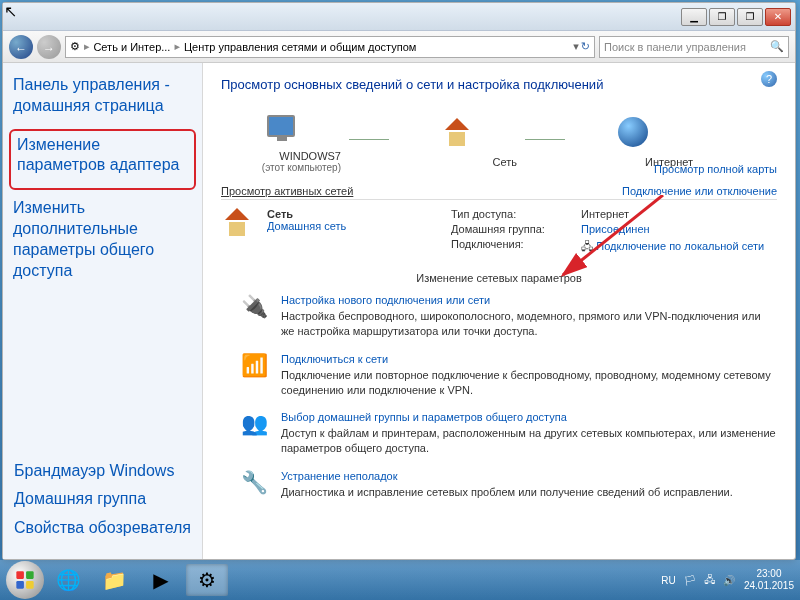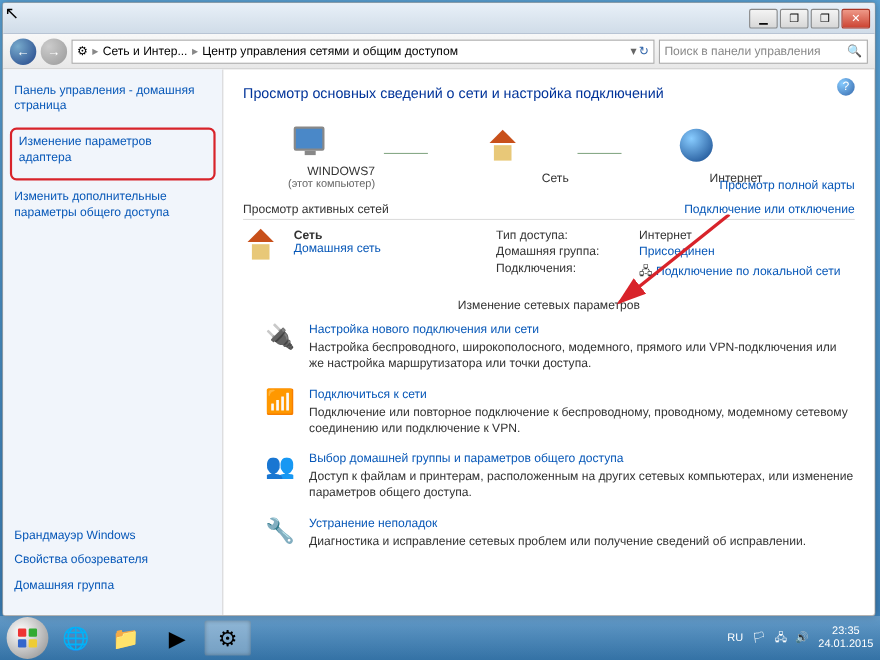--- a/index.html
+++ b/index.html
@@ -9,36 +9,36 @@
 .title-btn { width: 26px; height: 18px; border: 1px solid #888; border-radius: 2px; font-size: 10px; display: flex; align-items: center; justify-content: center; cursor: pointer; background: linear-gradient(to bottom, #f4f4f4, #d8d8d8); }
 .title-btn.close { background: linear-gradient(to bottom, #e98, #c43); color: #fff; border-color: #a32; }
 .navbar { height: 32px; background: linear-gradient(to bottom, #f8f8f8, #e8e8e8); border-bottom: 1px solid #ccc; display: flex; align-items: center; padding: 0 6px; gap: 4px; }
 .nav-btn { width: 24px; height: 24px; border-radius: 50%; background: radial-gradient(circle at 30% 30%, #7ac, #248); display: flex; align-items: center; justify-content: center; color: #fff; font-size: 12px; cursor: pointer; }
 .nav-btn.disabled { background: radial-gradient(circle at 30% 30%, #ccc, #999); }
 .addrbar { flex: 1; height: 22px; background: #fff; border: 1px solid #aaa; display: flex; align-items: center; padding: 0 4px; gap: 4px; font-size: 11px; }
 .addrbar span { white-space: nowrap; }
 .addr-sep { color: #888; }
 .searchbar { width: 190px; height: 22px; background: #fff; border: 1px solid #aaa; display: flex; align-items: center; padding: 0 4px; font-size: 11px; color: #888; }
 .body-area { flex: 1; display: flex; overflow: hidden; }
-.sidebar { width: 200px; background: #f1f5fb; border-right: 1px solid #d8d8d8; padding: 12px 10px; font-size: 11px; display: flex; flex-direction: column; }
+.sidebar { width: 200px; background: #f1f5fb; border-right: 1px solid #d8d8d8; padding: 12px 10px; font-size: 16px; display: flex; flex-direction: column; align-items: center; }
 .sidebar a { color: #0858b8; text-decoration: none; display: block; margin-bottom: 8px; line-height: 1.3; cursor: pointer; }
 .highlighted { border: 2px solid #d8232a; border-radius: 6px; padding: 4px 6px; margin: 4px -4px 8px -4px; }
 .sidebar-bottom { margin-top: auto; }
 .sidebar-bottom .heading { color: #444; margin-bottom: 6px; }
 .main { flex: 1; padding: 14px 18px; overflow: auto; font-size: 11px; color: #333; position: relative; }
 .main h1 { font-size: 13px; font-weight: normal; color: #003399; margin-bottom: 14px; }
 .diagram { display: flex; align-items: center; gap: 8px; margin-bottom: 6px; justify-content: flex-start; }
 .diagram-node { text-align: right; width: 120px; }
 .diagram-node .icon { width: 40px; height: 40px; margin: 0 auto 4px; display: flex; align-items: center; justify-content: center; font-size: 28px; }
 .diagram-node .label { font-size: 11px; }
 .diagram-node .sublabel { font-size: 10px; color: #666; }
 .diagram-line { width: 40px; border-top: 1px solid #8a8; position: relative; }
 .map-link { position: absolute; right: 18px; top: 100px; color: #0858b8; cursor: pointer; font-size: 11px; }
 .section-head { display: flex; justify-content: space-between; align-items: center; border-bottom: 1px solid #ddd; padding-bottom: 2px; margin: 12px 0 8px; }
-.section-head .title { font-size: 11px; color: #333; }
+.section-head .title { font-size: 11px; color: #333; text-decoration: underline; }
 .section-head .link { color: #0858b8; cursor: pointer; font-size: 11px; }
 .active-net { display: flex; gap: 30px; margin-bottom: 10px; }
 .active-net-left { display: flex; gap: 10px; align-items: flex-start; width: 200px; }
 .house-icon { width: 36px; height: 36px; font-size: 28px; }
 .active-net-right { flex: 1; }
 .kv { display: flex; gap: 20px; margin-bottom: 3px; font-size: 11px; }
 .kv .k { width: 110px; }
 .kv .v { color: #333; }
 .kv .v a { color: #0858b8; cursor: pointer; }
 .net-link { color: #0858b8; cursor: pointer; }
@@ -99,22 +99,22 @@
 
   <div class="body-area">
     <div class="sidebar">
       <a>Панель управления - домашняя страница</a>
       <div class="highlighted">
         <a>Изменение параметров адаптера</a>
       </div>
       <a>Изменить дополнительные параметры общего доступа</a>
       <div class="sidebar-bottom">
         <a>Брандмауэр Windows</a>
+        <a>Домашняя группа</a>
         <a>Свойства обозревателя</a>
-        <a>Домашняя группа</a>
       </div>
     </div>
 
     <div class="main">
       <div class="help-icon">?</div>
       <h1>Просмотр основных сведений о сети и настройка подключений</h1>
 
       <div class="diagram">
         <div class="diagram-node">
           <div class="icon">
@@ -227,17 +227,17 @@
   <div class="tb-item">🌐</div>
   <div class="tb-item">📁</div>
   <div class="tb-item">▶</div>
   <div class="tb-item active">⚙</div>
   <div class="tray">
     <span>RU</span>
     <span>🏳</span>
     <span>🖧</span>
     <span>🔊</span>
     <div class="clock">
-      <div>23:35</div>
+      <div>23:00</div>
       <div>24.01.2015</div>
     </div>
   </div>
 </div>
 
 </body></html>

